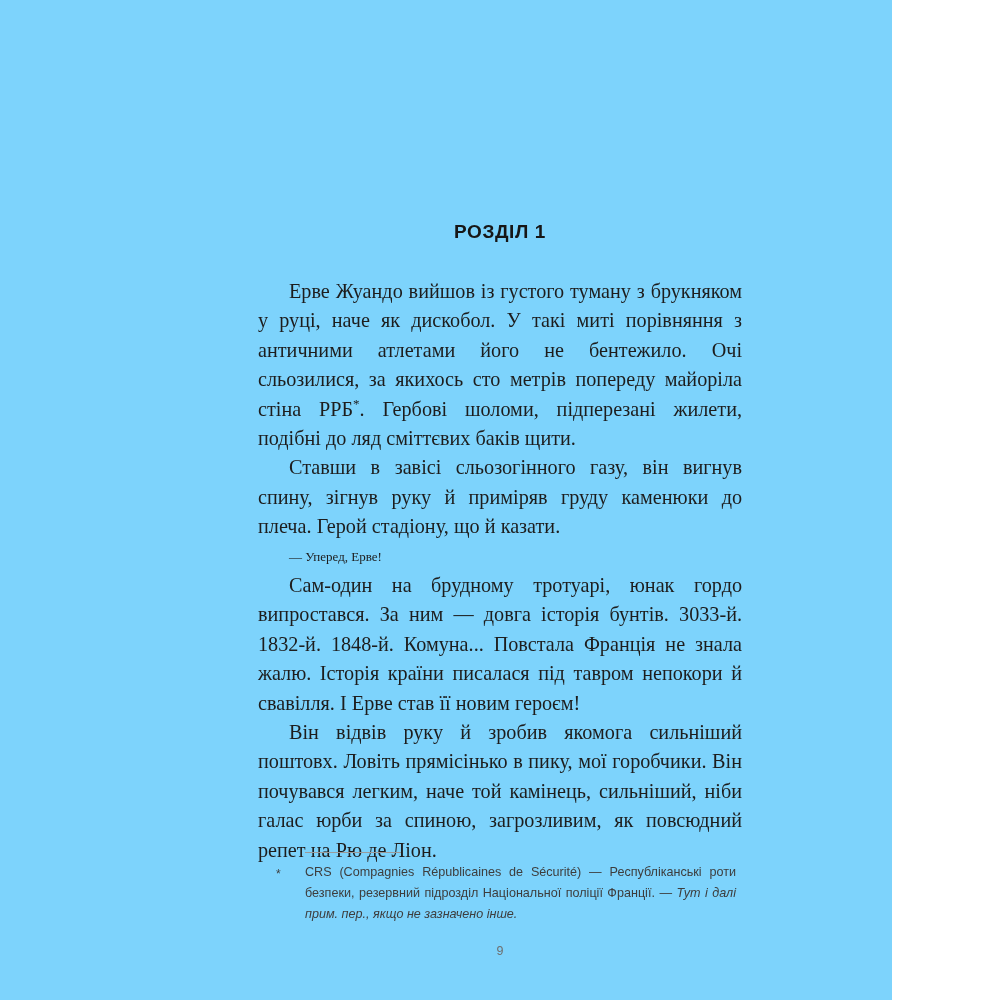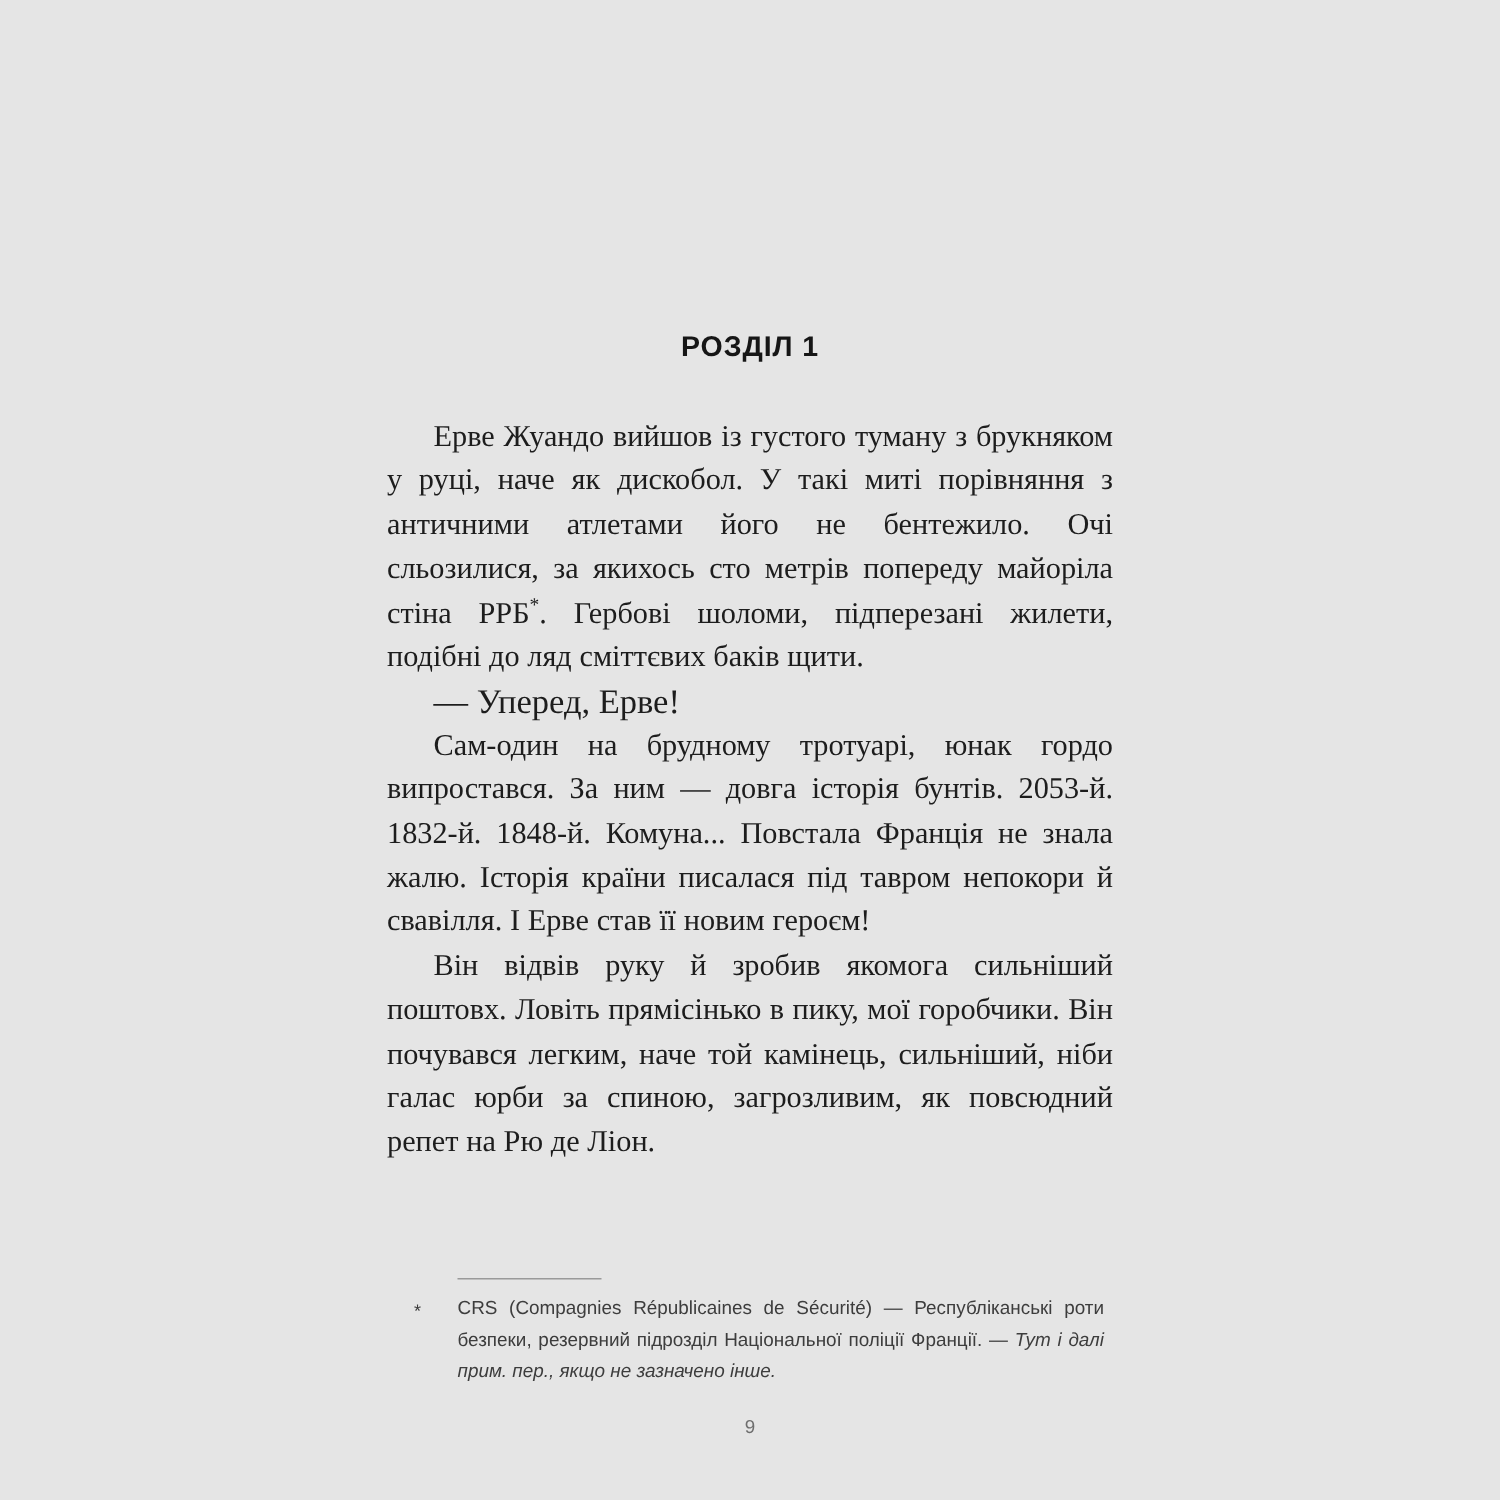--- a/index.html
+++ b/index.html
@@ -11,23 +11,23 @@
     width: 1000px;
     height: 1000px;
     overflow: hidden;
     font-family: "Liberation Serif", "DejaVu Serif", serif;
     color: #1a1a1a;
     -webkit-font-smoothing: antialiased;
   }
 
   .page {
     position: relative;
-    width: 1000px;
+    width: 892px;
     height: 1000px;
-    background: #e5e5e5;
+    background: #7dd3fc;
   }
 
   
   .text-column {
     position: absolute;
     left: 258px;
     top: 222px;
     width: 484px;
   }
 
@@ -49,21 +49,21 @@
     text-align: justify;
     text-justify: inter-word;
     text-indent: 31px;
     color: #1d1d1d;
     hyphens: manual;
     word-spacing: 0.1px;
   }
 
   p.dialogue {
     margin: 0;
-    font-size: 23px;
+    font-size: 13px;
     line-height: 29.4px;
     text-align: left;
     text-indent: 31px;
     color: #1d1d1d;
   }
 
   .ital {
   }
 
   .fn-marker {
@@ -126,26 +126,27 @@
 <body>
 
 <div class="page">
 
   <div class="text-column">
 
     <h1 class="chapter-heading">РОЗДІЛ 1</h1>
 
     <p class="body-par"><span>Ерве Жуандо вийшов із густого туману з брукняком у руці, наче як дискобол. У такі миті порівняння з античними атлетами його не бентежило. Очі сльозилися, за якихось сто метрів попереду майоріла стіна РРБ</span><span class="fn-marker">*</span><span>. Гербові шоломи, підперезані жилети, подібні до ляд сміттєвих баків щити.</span></p>
 
+    <p class="body-par">Ставши в завісі сльозогінного газу, він вигнув спину, зігнув руку й приміряв груду каменюки до плеча. Герой стадіону, що й казати.</p>
 
     <p class="dialogue">— Уперед, Ерве!</p>
 
 
 
-    <p class="body-par">Сам-один на брудному тротуарі, юнак гордо випростався. За ним — довга історія бунтів. 2053-й. 1832-й. 1848-й. Комуна... Повстала Франція не знала жалю. Історія країни писалася під тавром непокори й свавілля. І Ерве став її новим героєм!</p>
+    <p class="body-par">Сам-один на брудному тротуарі, юнак гордо випростався. За ним — довга історія бунтів. 3033-й. 1832-й. 1848-й. Комуна... Повстала Франція не знала жалю. Історія країни писалася під тавром непокори й свавілля. І Ерве став її новим героєм!</p>
 
     <p class="body-par"><span>Він відвів руку й зробив якомога сильніший поштовх. </span><span class="ital">Ловіть прямісінько в пику, мої горобчики</span><span>. Він почувався легким, наче той камінець, сильніший, ніби галас юрби за спиною, загрозливим, як повсюдний репет на Рю де Ліон.</span></p>
 
   </div>
 
   <div class="footnote-block">
     <div class="footnote-rule"></div>
     <div class="footnote-body">
       <span class="footnote-star">*</span><span>CRS (Compagnies Républicaines de Sécurité) — Республіканські роти безпеки, резервний підрозділ Національної поліції Франції. — </span><span class="ital">Тут і далі прим. пер., якщо не зазначено інше.</span>
     </div>

